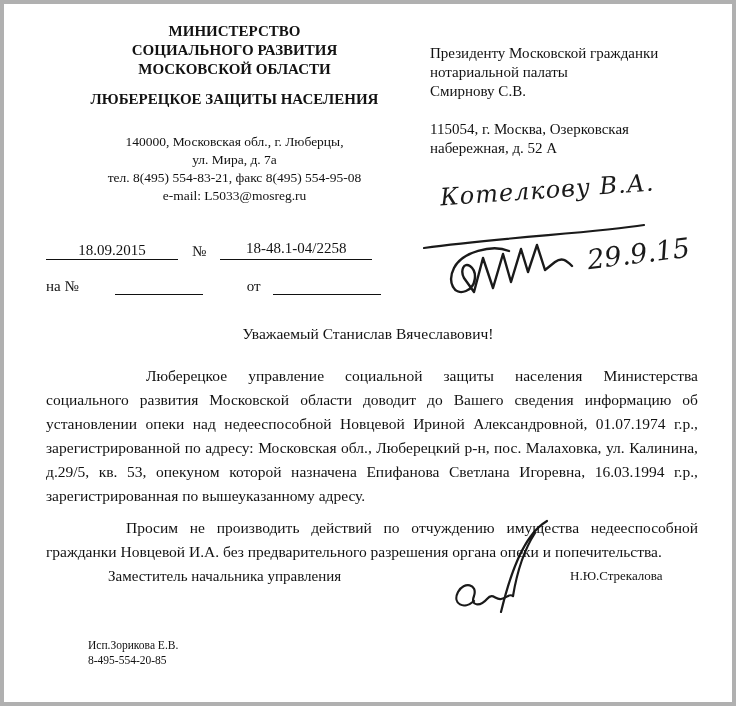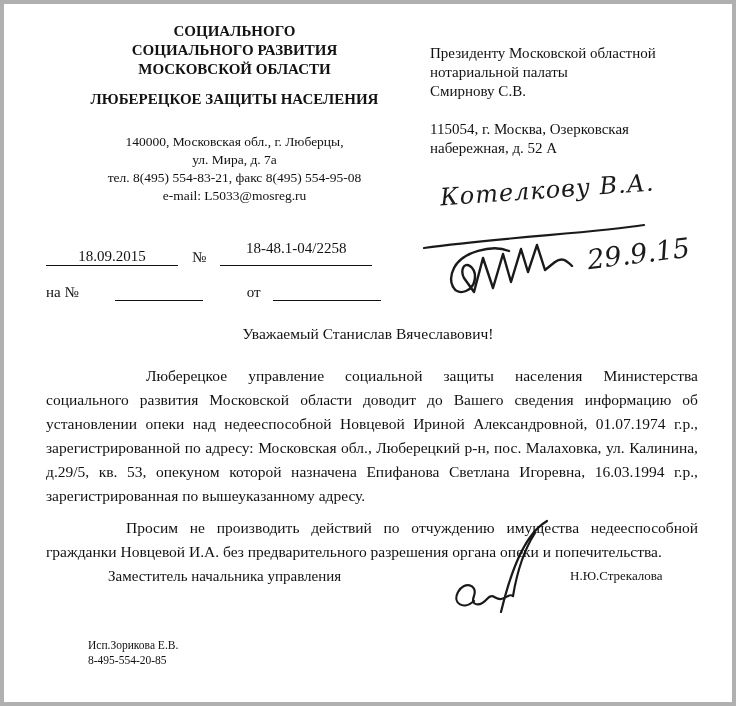--- a/index.html
+++ b/index.html
@@ -16,21 +16,21 @@
   
   .sender { position: absolute; left: 58px; top: 18px; width: 345px; text-align: center; }
   .sender .org-line { font-weight: bold; font-size: 15px; line-height: 19px; }
   .sender .div-gap { height: 11px; }
   .sender .addr { margin-top: 24px; font-size: 13.5px; line-height: 18px; }
   
   .ref { position: absolute; left: 42px; top: 236px; width: 350px; font-size: 15px; }
   .u { display: inline-block; border-bottom: 1.5px solid #111; text-align: center; vertical-align: bottom; }
   .ref-row1 { display: flex; align-items: flex-end; gap: 14px; }
   .ref-row1 .date { width: 132px; padding-bottom: 0; }
-  .ref-row1 .num  { width: 152px; padding-bottom: 8px; }
+  .ref-row1 .num  { width: 152px; padding-bottom: 2px; }
   .ref-row2 { display: flex; align-items: flex-end; gap: 12px; margin-top: 16px; }
   .ref-row2 .blank1 { width: 88px;  height: 18px; margin-left: 24px; }
   .ref-row2 .blank2 { width: 108px; height: 18px; }
   .ref-row2 .ot { margin-left: 32px; }
   
   .recipient { position: absolute; left: 426px; top: 40px; width: 280px; font-size: 15px; line-height: 19px; }
   .recipient .r-gap { height: 19px; }
   
   .hw-name {
     position: absolute; left: 436px; top: 172px;
@@ -55,21 +55,21 @@
   .sig-pos  { position: absolute; left: 104px; top: 564px; font-size: 15px; }
   .sig-name { position: absolute; left: 566px; top: 564px; font-size: 13px; }
   .footer { position: absolute; left: 84px; top: 634px; font-size: 11.5px; line-height: 15px; }
 </style>
 </head>
 <body>
 
 <div class="page">
 
   <div class="sender">
-    <div class="org-line">СОЦИАЛЬНОГО</div>
+    <div class="org-line">МИНИСТЕРСТВО</div>
     <div class="org-line">СОЦИАЛЬНОГО РАЗВИТИЯ</div>
     <div class="org-line">МОСКОВСКОЙ ОБЛАСТИ</div>
     <div class="div-gap"></div>
     <div class="org-line">ЛЮБЕРЕЦКОЕ ЗАЩИТЫ НАСЕЛЕНИЯ</div>
     <div class="addr">
       <div>140000, Московская обл., г. Люберцы,</div>
       <div>ул. Мира, д. 7а</div>
       <div>тел. 8(495) 554-83-21, факс 8(495) 554-95-08</div>
       <div>e-mail: L5033@mosreg.ru</div>
     </div>
@@ -83,21 +83,21 @@
     </div>
     <div class="ref-row2">
       <span>на №</span>
       <span class="u blank1"></span>
       <span class="ot">от</span>
       <span class="u blank2"></span>
     </div>
   </div>
 
   <div class="recipient">
-    <div>Президенту  Московской областной</div>
+    <div>Президенту  Московской гражданки</div>
     <div>нотариальной палаты</div>
     <div>Смирнову С.В.</div>
     <div class="r-gap"></div>
     <div>115054, г. Москва, Озерковская</div>
     <div>набережная, д. 52 А</div>
   </div>
 
   <span class="hw-name">Котелкову В.А.</span>
   <span class="hw-date">29.9.15</span>
 

